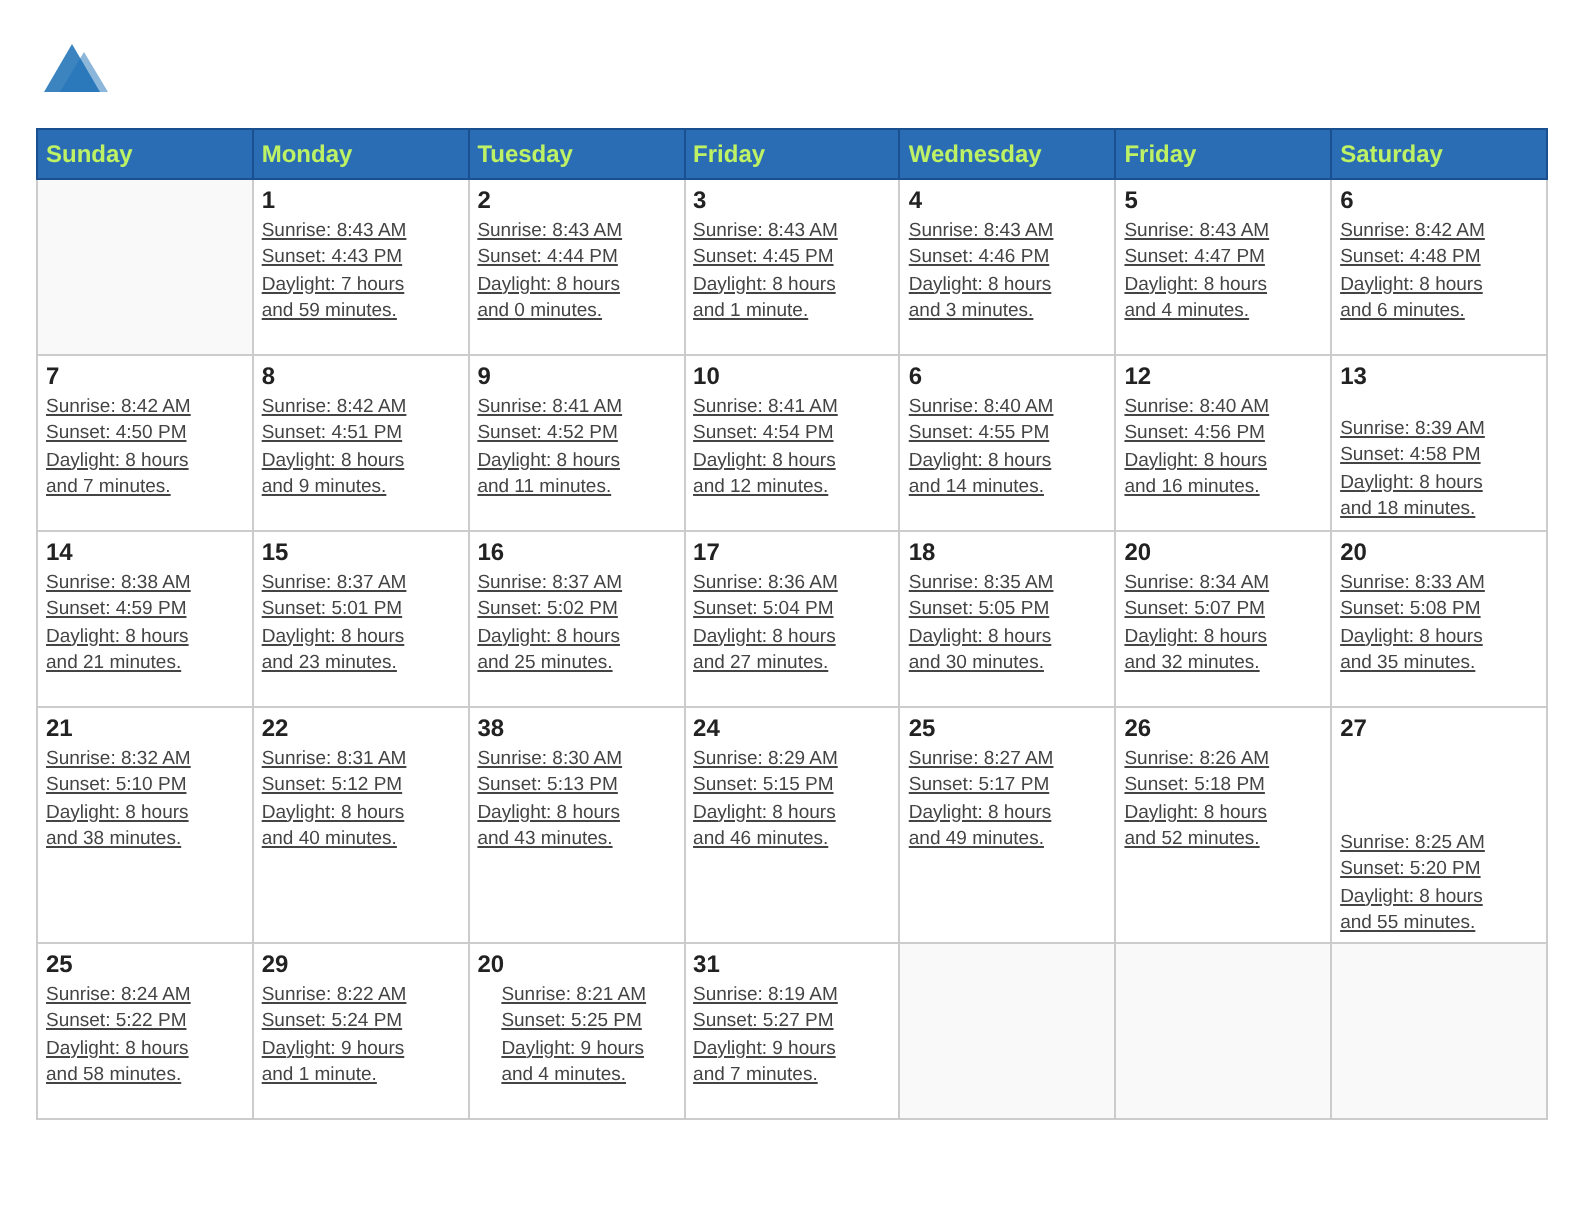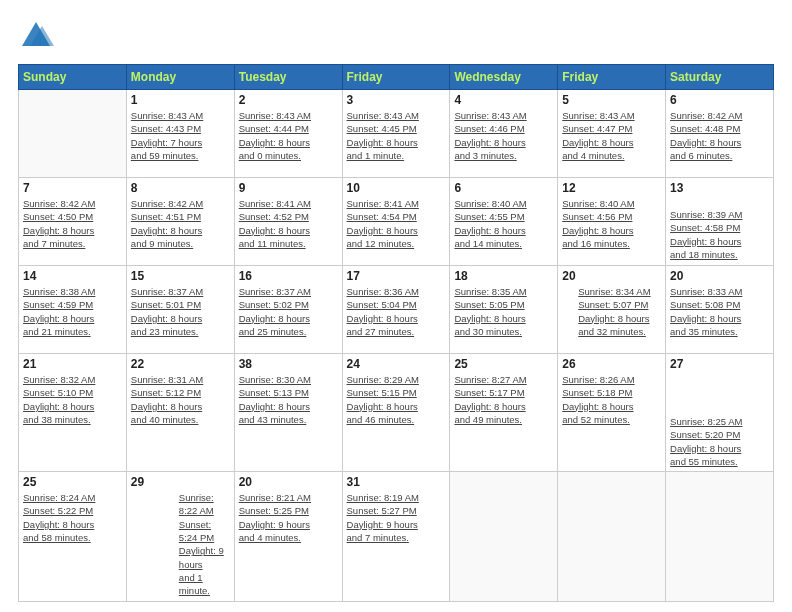--- a/index.html
+++ b/index.html
@@ -254,21 +254,21 @@
           </td>
           <td>
             <span class="day-num">18</span>
             <div class="day-info" style="white-space: pre-line;">Sunrise: 8:35 AM
 Sunset: 5:05 PM
 Daylight: 8 hours
 and 30 minutes.</div>
           </td>
           <td>
             <span class="day-num">20</span>
-            <div class="day-info" style="white-space: pre-line; margin-left: 16px;">Sunrise: 8:34 AM
+            <div class="day-info" style="white-space: pre-line;">Sunrise: 8:34 AM
 Sunset: 5:07 PM
 Daylight: 8 hours
 and 32 minutes.</div>
           </td>
           <td>
             <span class="day-num">20</span>
             <div class="day-info" style="white-space: pre-line;">Sunrise: 8:33 AM
 Sunset: 5:08 PM
 Daylight: 8 hours
 and 35 minutes.</div>
@@ -328,28 +328,28 @@
         <tr>
           <td>
             <span class="day-num">25</span>
             <div class="day-info" style="white-space: pre-line;">Sunrise: 8:24 AM
 Sunset: 5:22 PM
 Daylight: 8 hours
 and 58 minutes.</div>
           </td>
           <td>
             <span class="day-num">29</span>
-            <div class="day-info" style="white-space: pre-line; margin-left: 48px;">Sunrise: 8:22 AM
+            <div class="day-info" style="white-space: pre-line;">Sunrise: 8:22 AM
 Sunset: 5:24 PM
 Daylight: 9 hours
 and 1 minute.</div>
           </td>
           <td>
             <span class="day-num">20</span>
-            <div class="day-info" style="white-space: pre-line;">Sunrise: 8:21 AM
+            <div class="day-info" style="white-space: pre-line; margin-left: 12px;">Sunrise: 8:21 AM
 Sunset: 5:25 PM
 Daylight: 9 hours
 and 4 minutes.</div>
           </td>
           <td>
             <span class="day-num">31</span>
             <div class="day-info" style="white-space: pre-line;">Sunrise: 8:19 AM
 Sunset: 5:27 PM
 Daylight: 9 hours
 and 7 minutes.</div>

